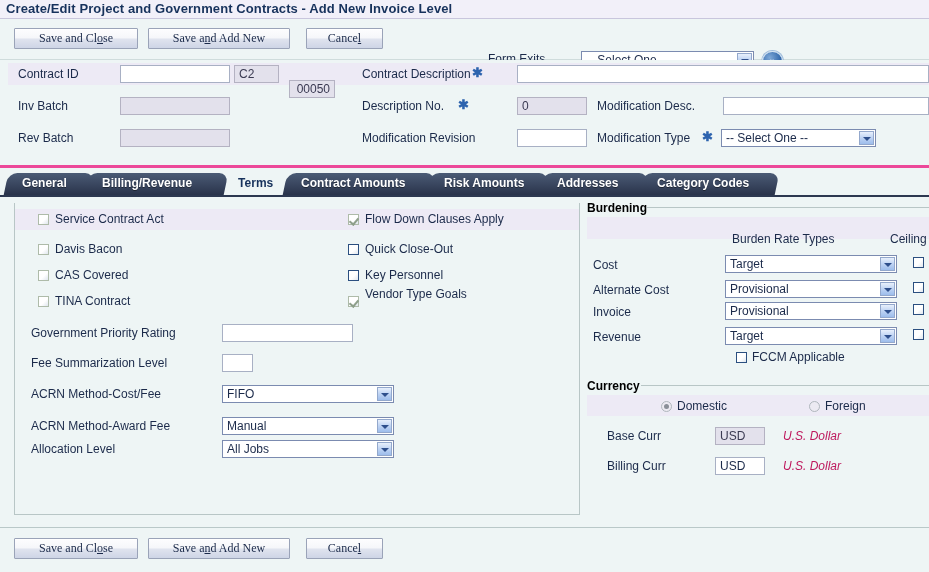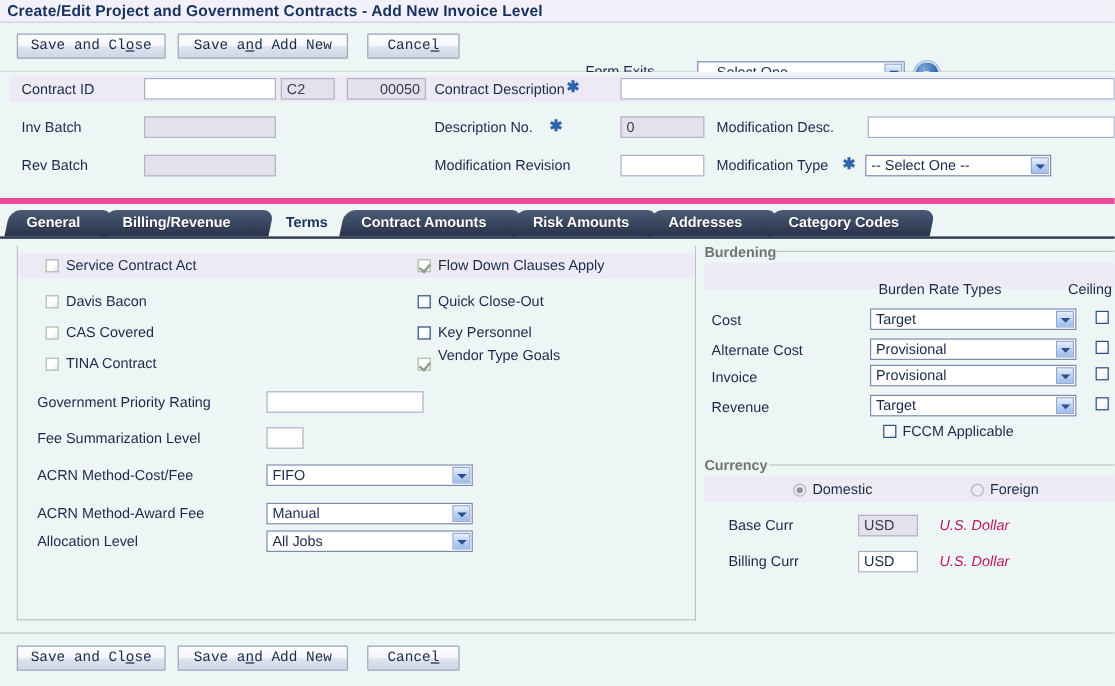--- a/index.html
+++ b/index.html
@@ -46,21 +46,21 @@
     border-bottom: 1px solid #cfdcdc;
   }
   .btn {
     position: absolute;
     top: 9px;
     height: 21px;
     background: linear-gradient(to bottom, #fdfdfe 0%, #f6f7fa 45%, #dfe3ee 55%, #ced5e6 100%);
     border: 1px solid #9aa3b8;
     border-radius: 1px;
     box-shadow: inset 0 1px 0 #ffffff;
-    font-family: Liberation Mono, monospace;
+    font-family: Liberation Serif, serif;
     font-size: 12px;
     color: #1b2a4a;
     cursor: default;
     text-align: center;
     line-height: 19px;
     padding: 0;
   }
   .btn u { text-decoration: underline; }
 
   .btn-save-close  { left: 14px;  width: 124px; }
@@ -121,21 +121,21 @@
     font-weight: bold;
     text-align: center;
     line-height: 18px;
     cursor: default;
   }
 
   
   .header-area {
     position: relative;
     height: 105px;
-    border-bottom: 5px solid #ec4899;
+    border-bottom: 3px solid #ec4899;
     background: #eef5f5;
   }
   .stripe {
     position: absolute;
     left: 8px; right: 0;
     height: 22px;
     background: #edeaf5;
   }
   .hrow { position: absolute; left: 0; right: 0; height: 32px; }
   .lbl {
@@ -221,21 +221,21 @@
   }
   .panel-right {
     position: absolute;
     left: 585px; top: 0px;
     width: 344px; height: 320px;
   }
   .grp-title {
     position: absolute;
     font-size: 12px;
     font-weight: bold;
-    color: #737373;
+    color: #000000;
   }
   .grp-rule {
     position: absolute;
     height: 1px;
     background: #b8c6c6;
   }
 
   
   .cb {
     position: absolute;
@@ -319,21 +319,21 @@
   </div>
 
   <div class="header-area">
 
     <div class="stripe" style="top:3px;"></div>
 
     <div class="hrow" style="top:0px;">
       <span class="lbl" style="left:18px; top:7px;">Contract ID</span>
       <input class="inp" style="left: 120px; top: 5px; width: 110px;" value="">
       <input class="inp disabled" style="left: 234px; top: 5px; width: 45px;" value="C2">
-      <input class="inp disabled rt" style="left: 289px; top: 5px; width: 66px;" value="00050">
+      <input class="inp disabled rt" style="left: 289px; top: 20px; width: 46px;" value="00050">
       <span class="lbl" style="left:362px; top:7px;">Contract Description</span>
       <span class="lbl req" style="left:472px; top:5px;">✱</span>
       <input class="inp" style="left: 517px; top: 5px; width: 412px;" value="">
     </div>
 
     <div class="hrow" style="top:32px;">
       <span class="lbl" style="left:18px; top:7px;">Inv Batch</span>
       <input class="inp disabled" style="left: 120px; top: 5px; width: 110px;" value="">
       <span class="lbl" style="left:362px; top:7px;">Description No.</span>
       <span class="lbl req" style="left:458px; top:5px;">✱</span>

